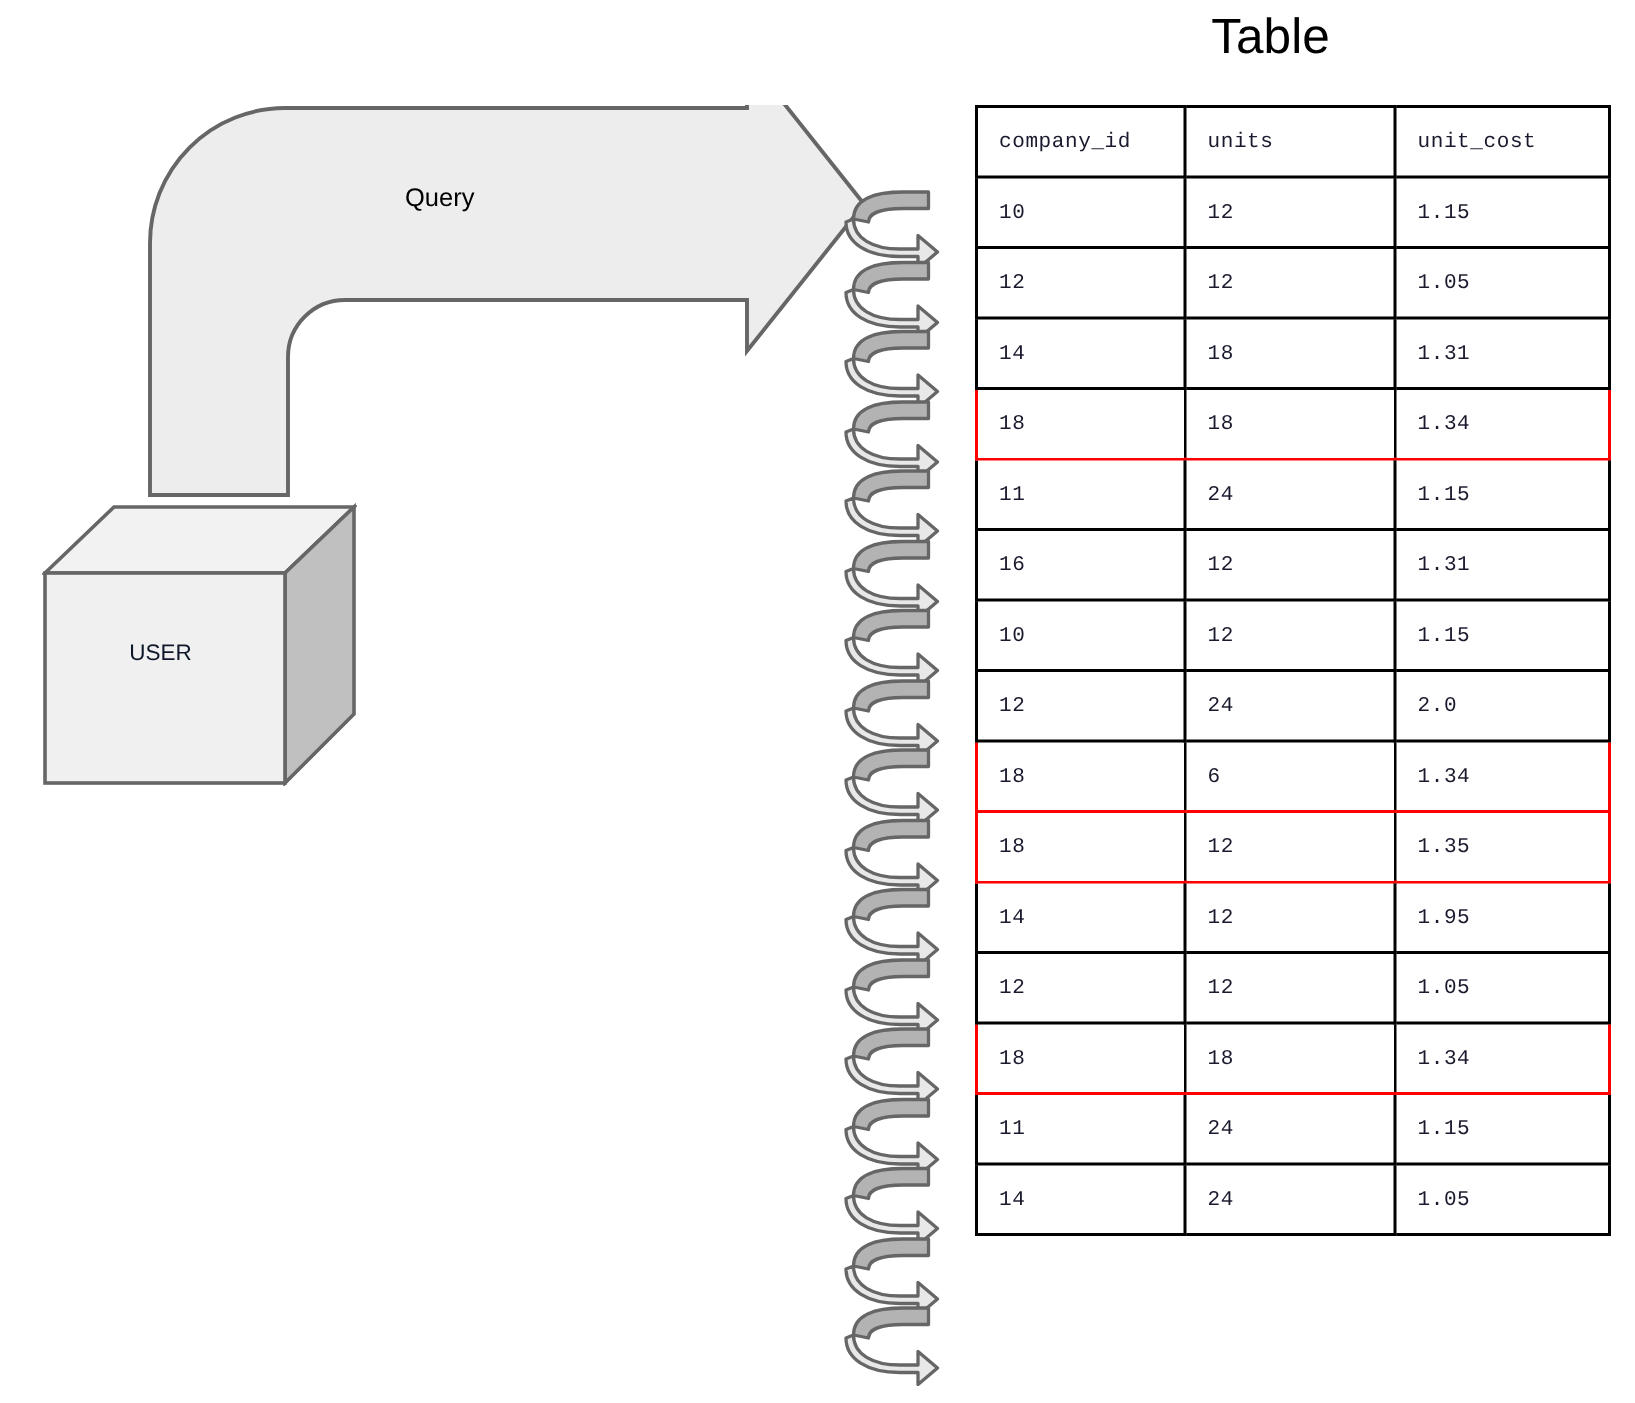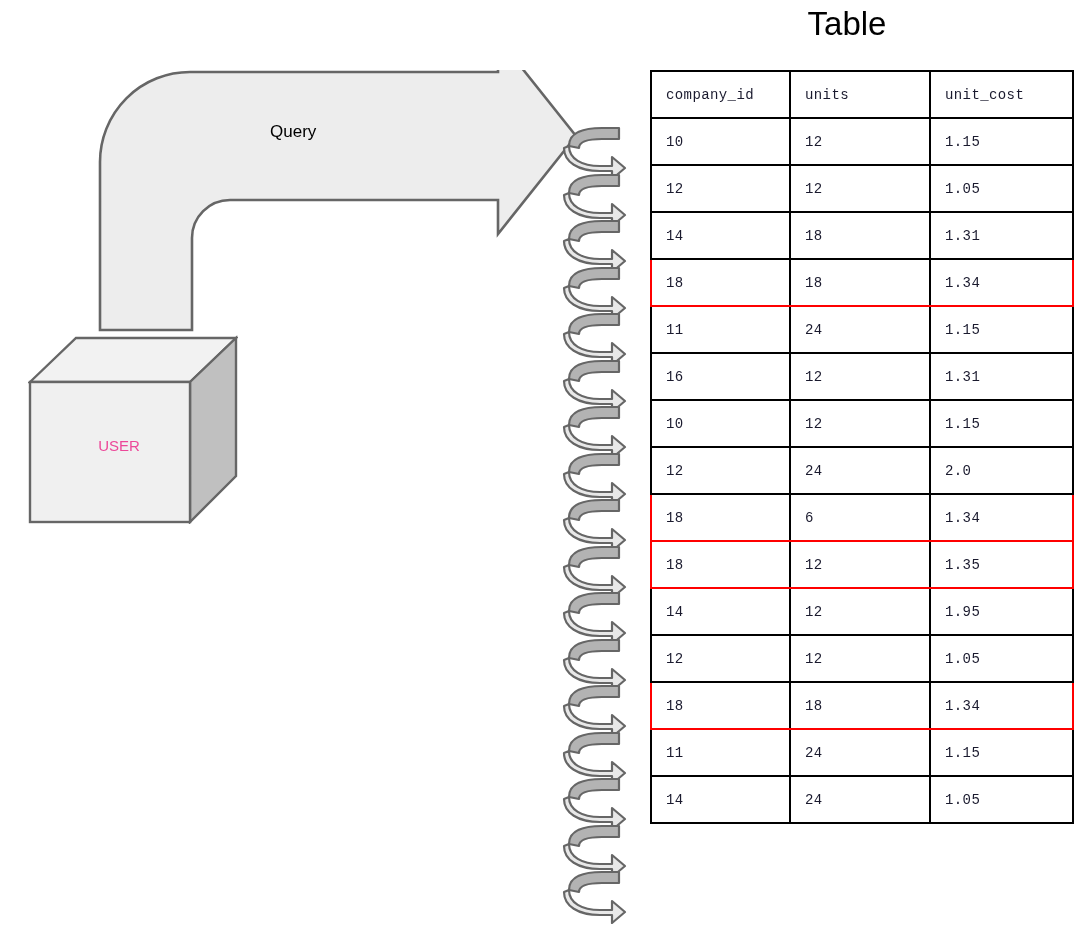--- a/index.html
+++ b/index.html
@@ -40,31 +40,30 @@
   #user-cube {
     position: absolute;
     left: 28px;
     top: 334px;
     width: 210px;
     height: 190px;
   }
   #user-cube-label {
     position: absolute;
     left: 28px;
-    top: 350px;
+    top: 340px;
     width: 158px;
     height: 190px;
     display: flex;
     align-items: center;
     justify-content: center;
     font-family: "Liberation Sans", sans-serif;
     font-size: 15px;
-    color: #ec4899;
+    color: #0f172a;
     pointer-events: none;
-    padding-left: 12px;
   }
 
   
   #query-arrow {
     position: absolute;
     left: 98px;
     top: 70px;
     width: 480px;
     height: 262px;
   }

